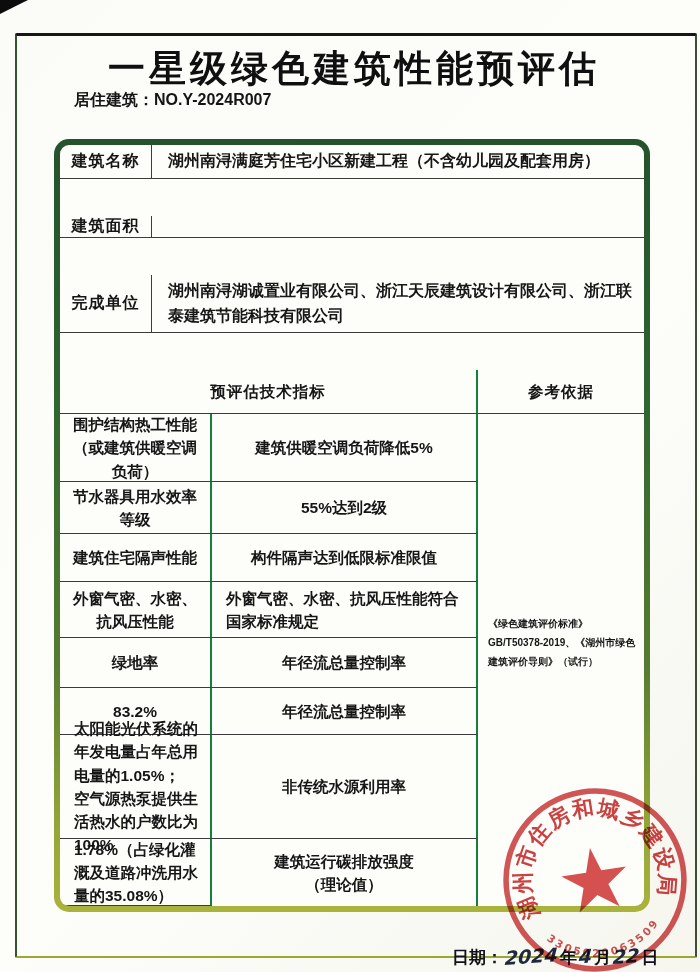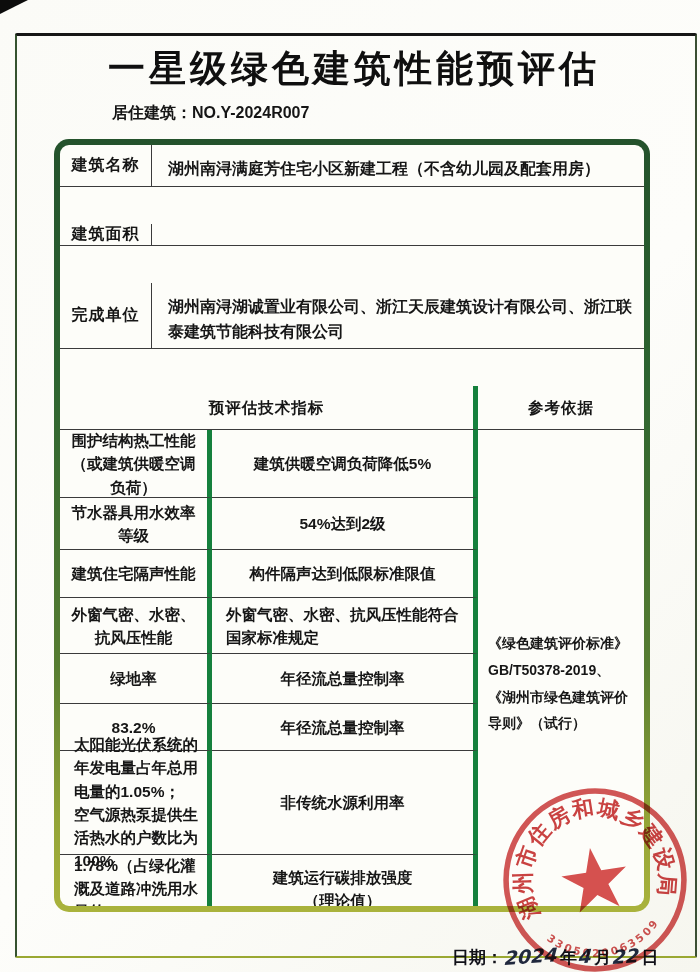--- a/index.html
+++ b/index.html
@@ -28,22 +28,22 @@
     background: #0c0c0c;
     clip-path: polygon(0 0, 100% 0, 55% 45%, 0 100%);
   }
   .title {
     position: absolute; left: 4px; top: 44px; width: 100%;
     text-align: center;
     font-size: 37px; font-weight: 900; color: #0f0f0f;
     letter-spacing: 4px;
   }
   .doc-line {
-    position: absolute; left: 74px; top: 103px;
-    font-size: 16px; font-weight: 700; color: #151515; margin-left: 38px;
+    position: absolute; left: 74px; top: 90px;
+    font-size: 16px; font-weight: 700; color: #151515;
   }
   
   .table-frame {
     position: absolute; left: 54px; top: 139px; width: 596px; height: 773px;
     background: linear-gradient(180deg, #24522c 0%, #2c6330 30%, #567c31 68%, #93a437 88%, #aab33c 100%);
     border-radius: 15px;
     padding: 6px;
   }
   .table-inner {
     width: 100%; height: 100%;
@@ -61,51 +61,51 @@
   .info-row.r3 { height: 70px; }
   .info-label {
     width: 92px; flex: 0 0 92px;
     border-right: 1px solid #3b3b3b;
     display: flex; align-items: center; justify-content: center;
     font-size: 16px; font-weight: 800; letter-spacing: 1px;
   }
   .info-value {
     flex: 1; display: flex; align-items: center;
     padding: 4px 10px 4px 16px;
-    font-size: 16px; font-weight: 600; line-height: 1.55; margin-top: 8px;
+    font-size: 16px; font-weight: 600; line-height: 1.55;
   }
   sup { font-size: 10px; vertical-align: super; }
   sub { font-size: 10px; vertical-align: sub; }
   
   .ind-grid {
     flex: 1;
     display: grid;
     grid-template-columns: 152px 266px 1fr;
     grid-template-rows: 44px 68px 52px 48px 56px 50px 47px 104px 67px 1fr;
   }
   .cell {
-    border-right: 5px solid #15803d;
+    border-right: 2px solid #15803d;
     border-bottom: 1px solid #3b3b3b;
     display: flex; flex-direction: column;
     align-items: center; justify-content: center;
     text-align: center;
     font-size: 15.5px; font-weight: 700;
     line-height: 1.5;
     padding: 3px 6px;
   }
   .cell.hdr { grid-column: 1 / 3; letter-spacing: 1px; }
   .cell.ref-hdr { grid-column: 3; border-right: none; letter-spacing: 1px; }
   .cell.value { font-weight: 600; }
   .cell.left { align-items: flex-start; text-align: left; padding-left: 14px; justify-content: center; }
   .cell.last { border-bottom: none; }
   .ref-cell {
     grid-column: 3; grid-row: 2 / 11;
     border: none;
     padding: 200px 6px 0 10px;
-    font-size: 14px; font-weight: 700;
+    font-size: 10px; font-weight: 700;
     line-height: 1.9;
     text-align: left;
   }
   
   .date-line {
     position: absolute; left: 452px; top: 945px;
     font-size: 17px; font-weight: 800; color: #101018;
     display: flex; align-items: baseline; white-space: nowrap;
   }
   .hand {
@@ -160,21 +160,21 @@
 
         <div class="ref-cell">《绿色建筑评价标准》GB/T50378-2019、《湖州市绿色建筑评价导则》（试行）</div>
 
         <div class="cell">
           <span>围护结构热工性能</span>
           <span>（或建筑供暖空调负荷）</span>
         </div>
         <div class="cell value">建筑供暖空调负荷降低5%</div>
 
         <div class="cell">节水器具用水效率等级</div>
-        <div class="cell value">54%达到2级</div>
+        <div class="cell value">55%达到2级</div>
 
         <div class="cell">建筑住宅隔声性能</div>
         <div class="cell value">构件隔声达到低限标准限值</div>
 
         <div class="cell">
           <span>外窗气密、水密、</span>
           <span>抗风压性能</span>
         </div>
         <div class="cell value left">外窗气密、水密、抗风压性能符合国家标准规定</div>
 

